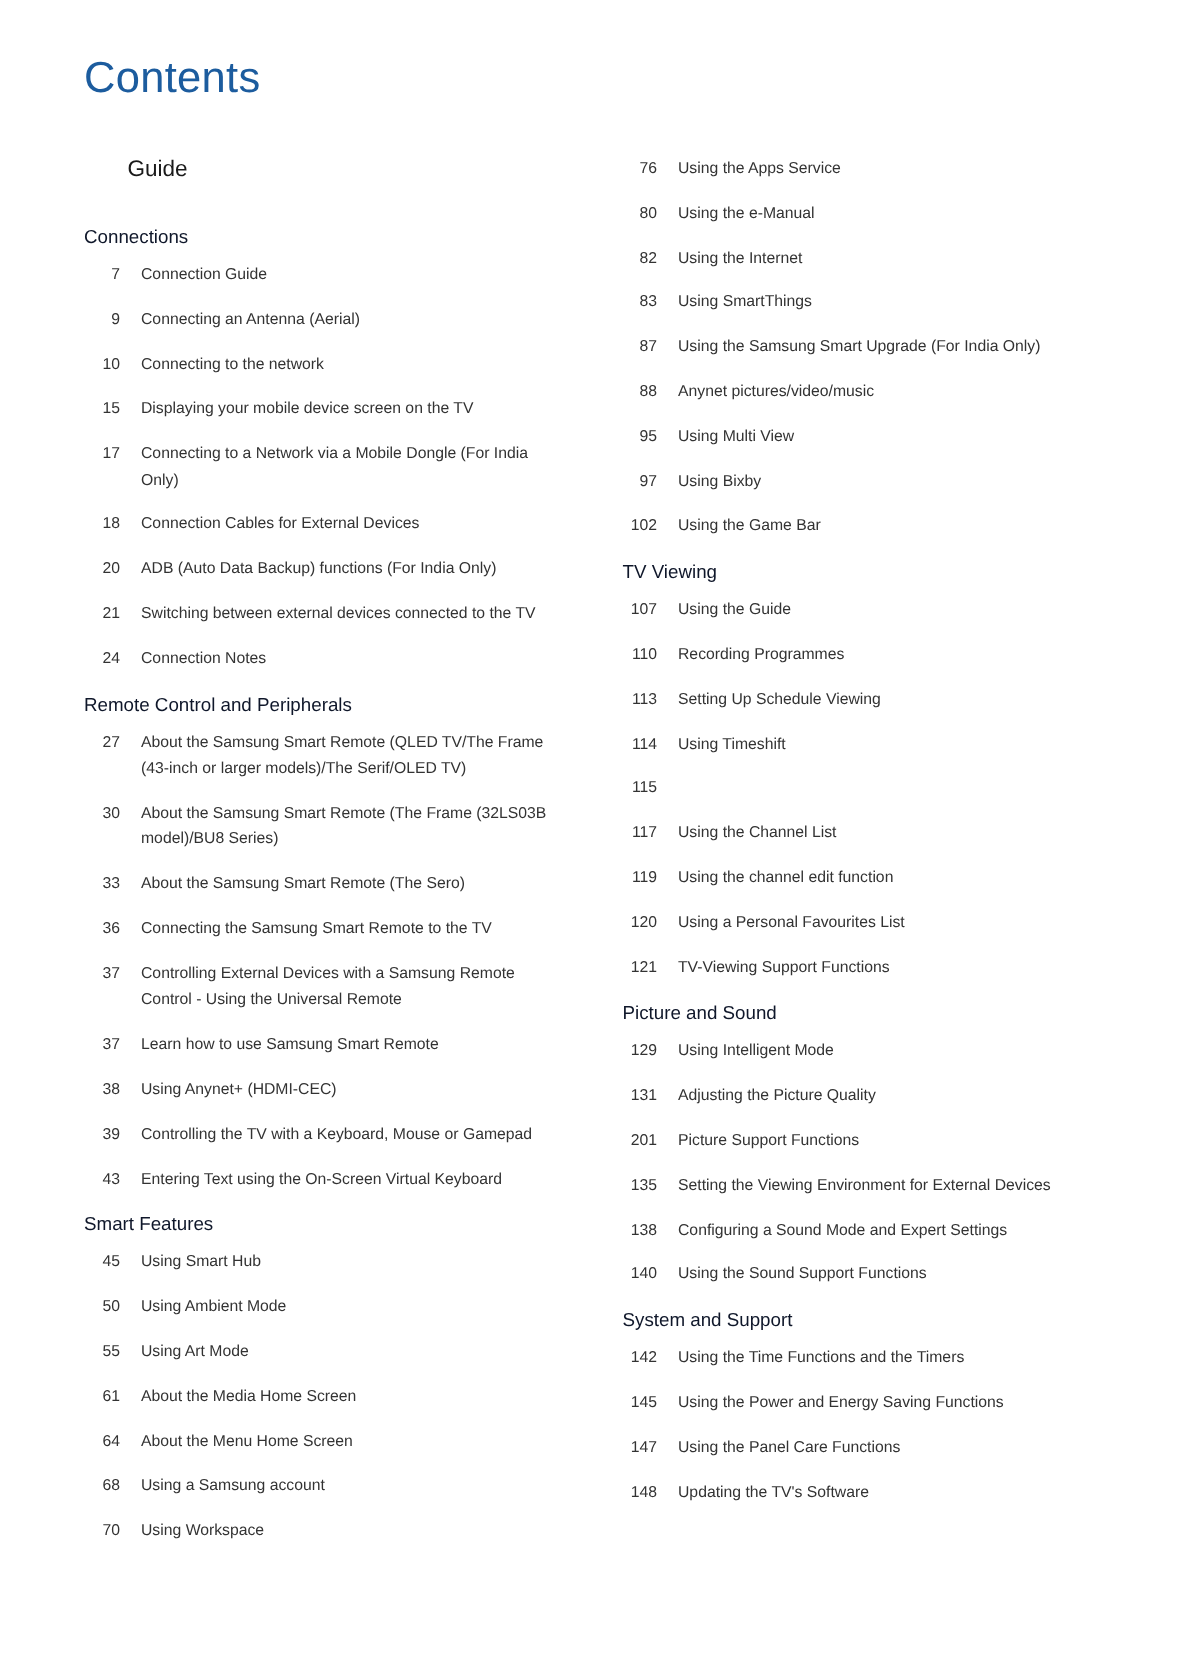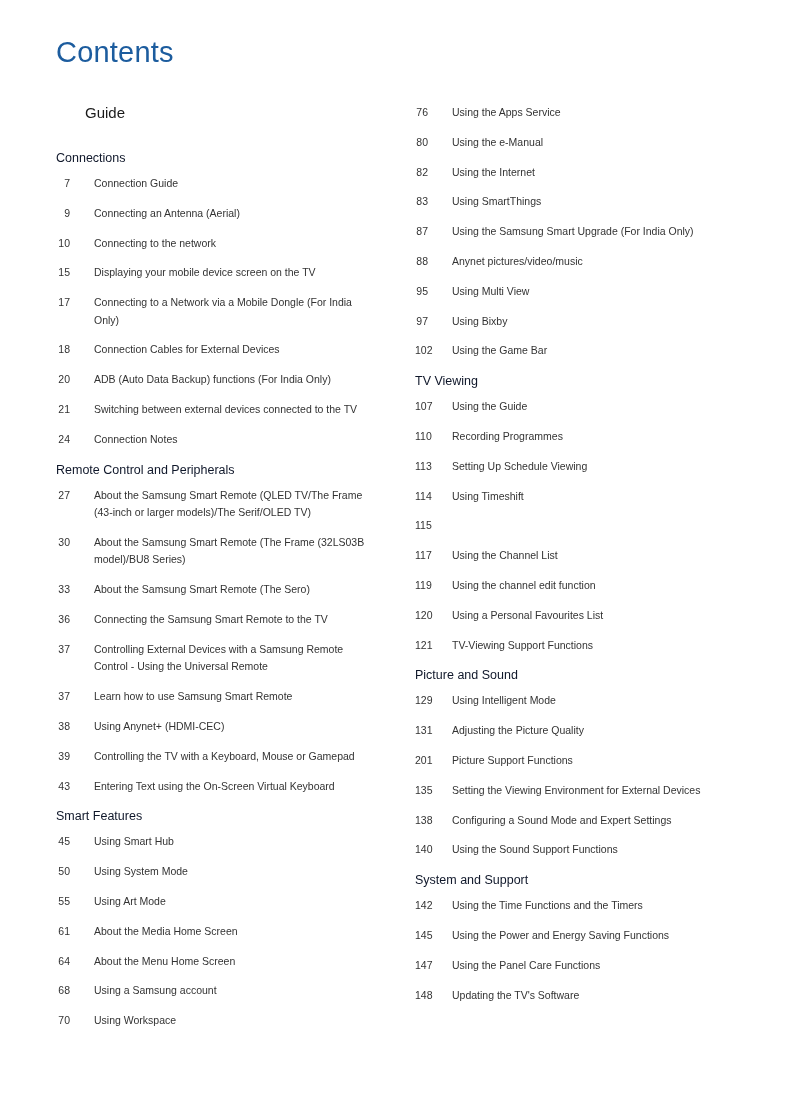--- a/index.html
+++ b/index.html
@@ -22,21 +22,21 @@
   .section { margin: 0; }
   .section-title {
     font-size: 12.5px; color: #0f172a; height: 18px; line-height: 18px;
     margin: 0 0 8px 0;
   }
   .section + .section { margin-top: 8px; }
   .entry {
     display: flex; font-size: 10.5px; line-height: 17.5px; color: #333;
     margin-bottom: 12.3px; cursor: pointer;
   }
-  .entry .num { width: 38px; text-align: right; padding-right: 24px; box-sizing: border-box; flex-shrink: 0; }
+  .entry .num { width: 38px; text-align: right; padding-right: 14px; box-sizing: border-box; flex-shrink: 0; }
   .col-right .entry .num { width: 37px; }
   .entry .label { flex: 1; }
 </style>
 </head>
 <body>
 
 <div class="page-title">Contents</div>
 <div class="guide-heading">Guide</div>
 
 <div class="col col-left" id="col-left">
@@ -119,21 +119,21 @@
       </div>
     </div>
     <div class="section">
       <div class="section-title">Smart Features</div>
       <div class="entry">
         <span class="num">45</span>
         <span class="label">Using Smart Hub</span>
       </div>
       <div class="entry">
         <span class="num">50</span>
-        <span class="label">Using System Mode</span>
+        <span class="label">Using Ambient Mode</span>
       </div>
       <div class="entry">
         <span class="num">55</span>
         <span class="label">Using Art Mode</span>
       </div>
       <div class="entry">
         <span class="num">61</span>
         <span class="label">About the Media Home Screen</span>
       </div>
       <div class="entry">

